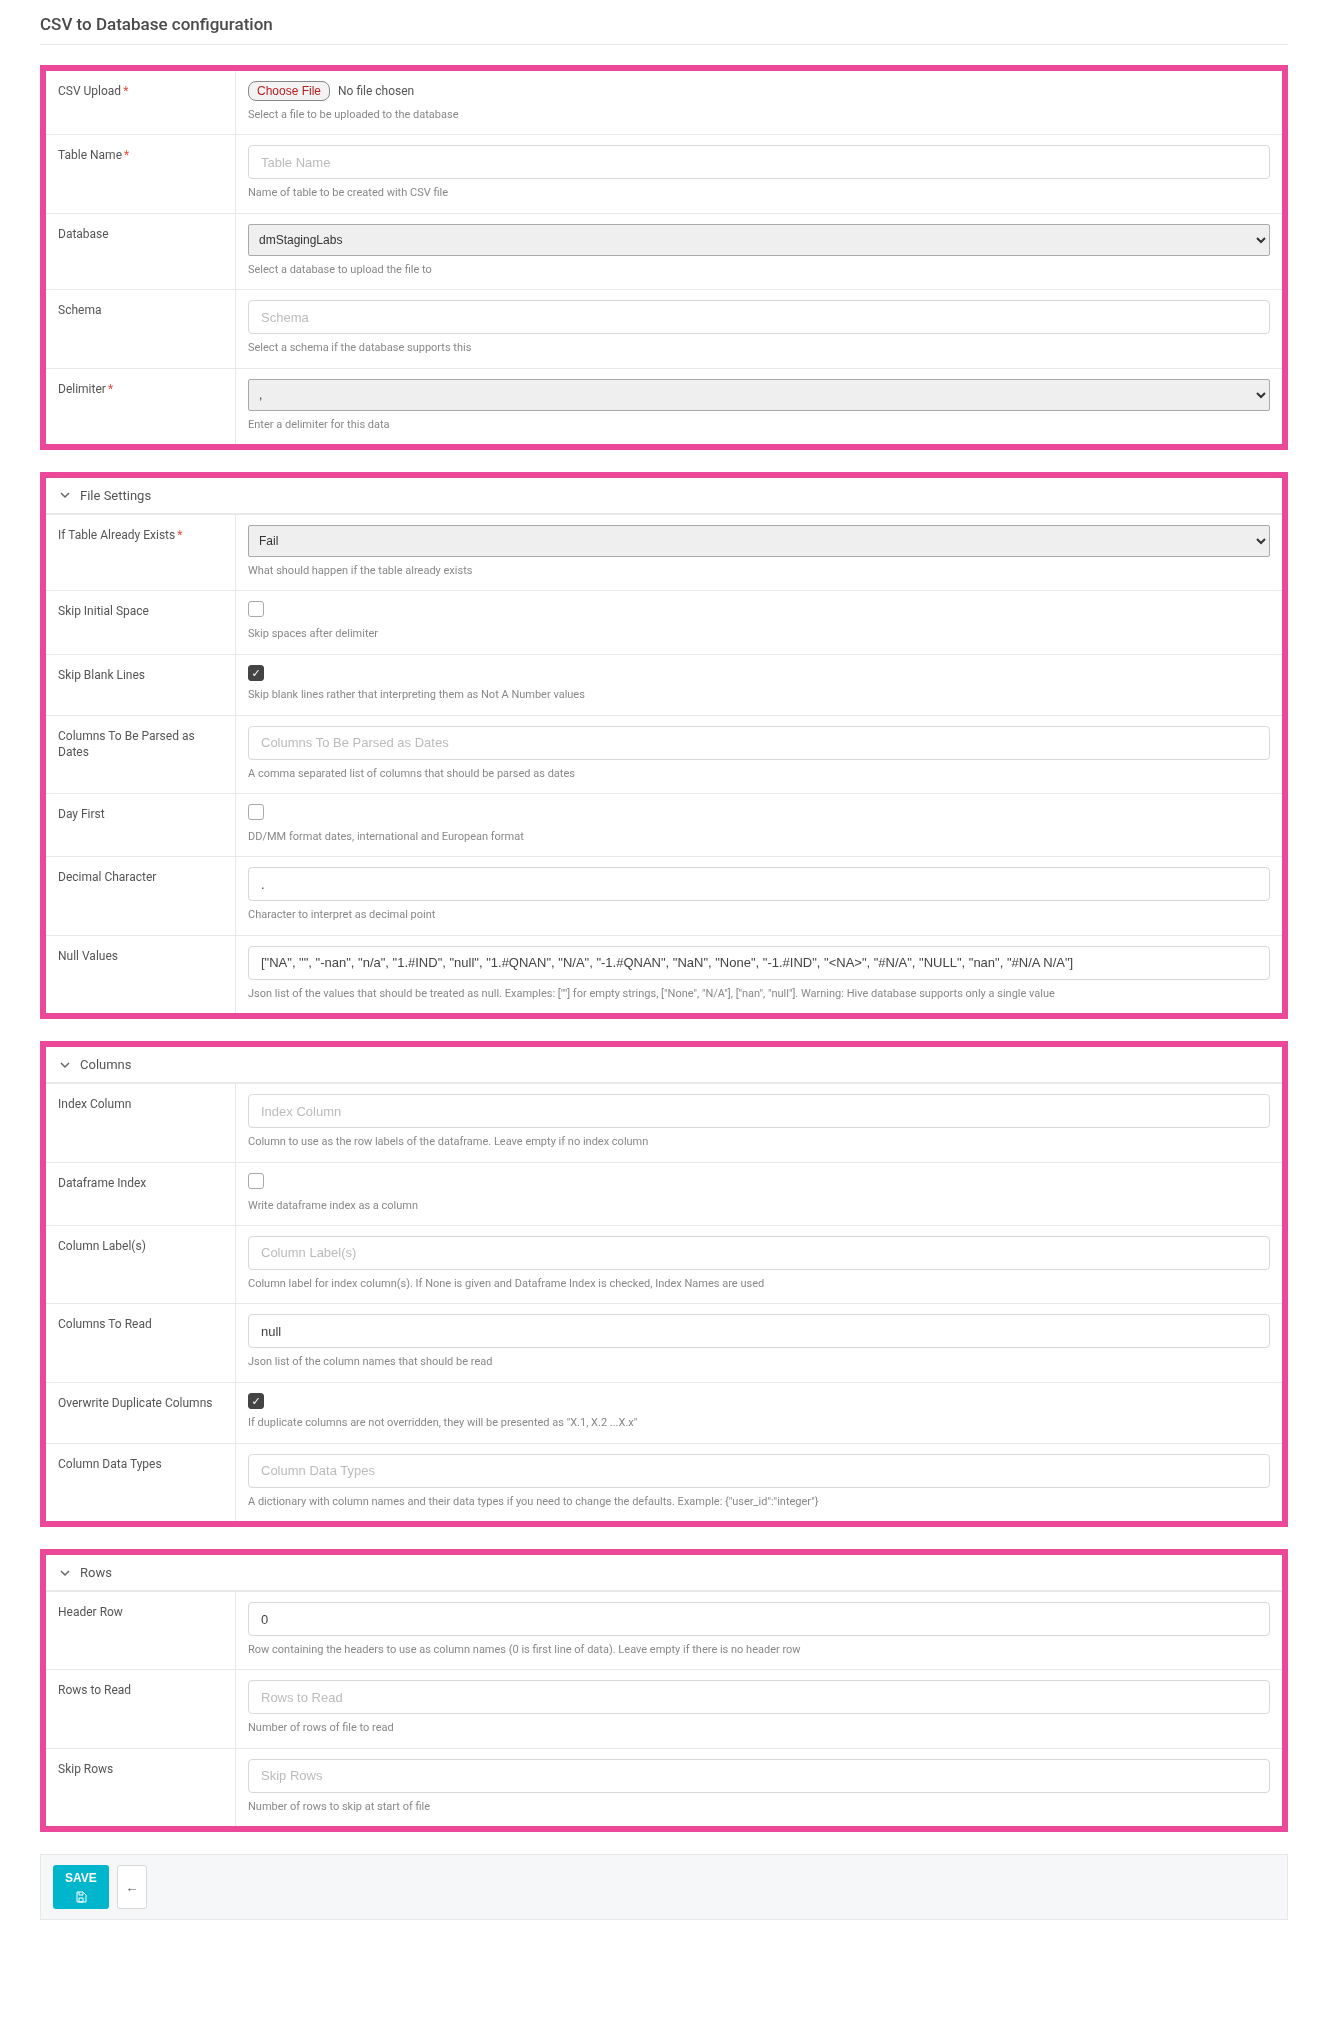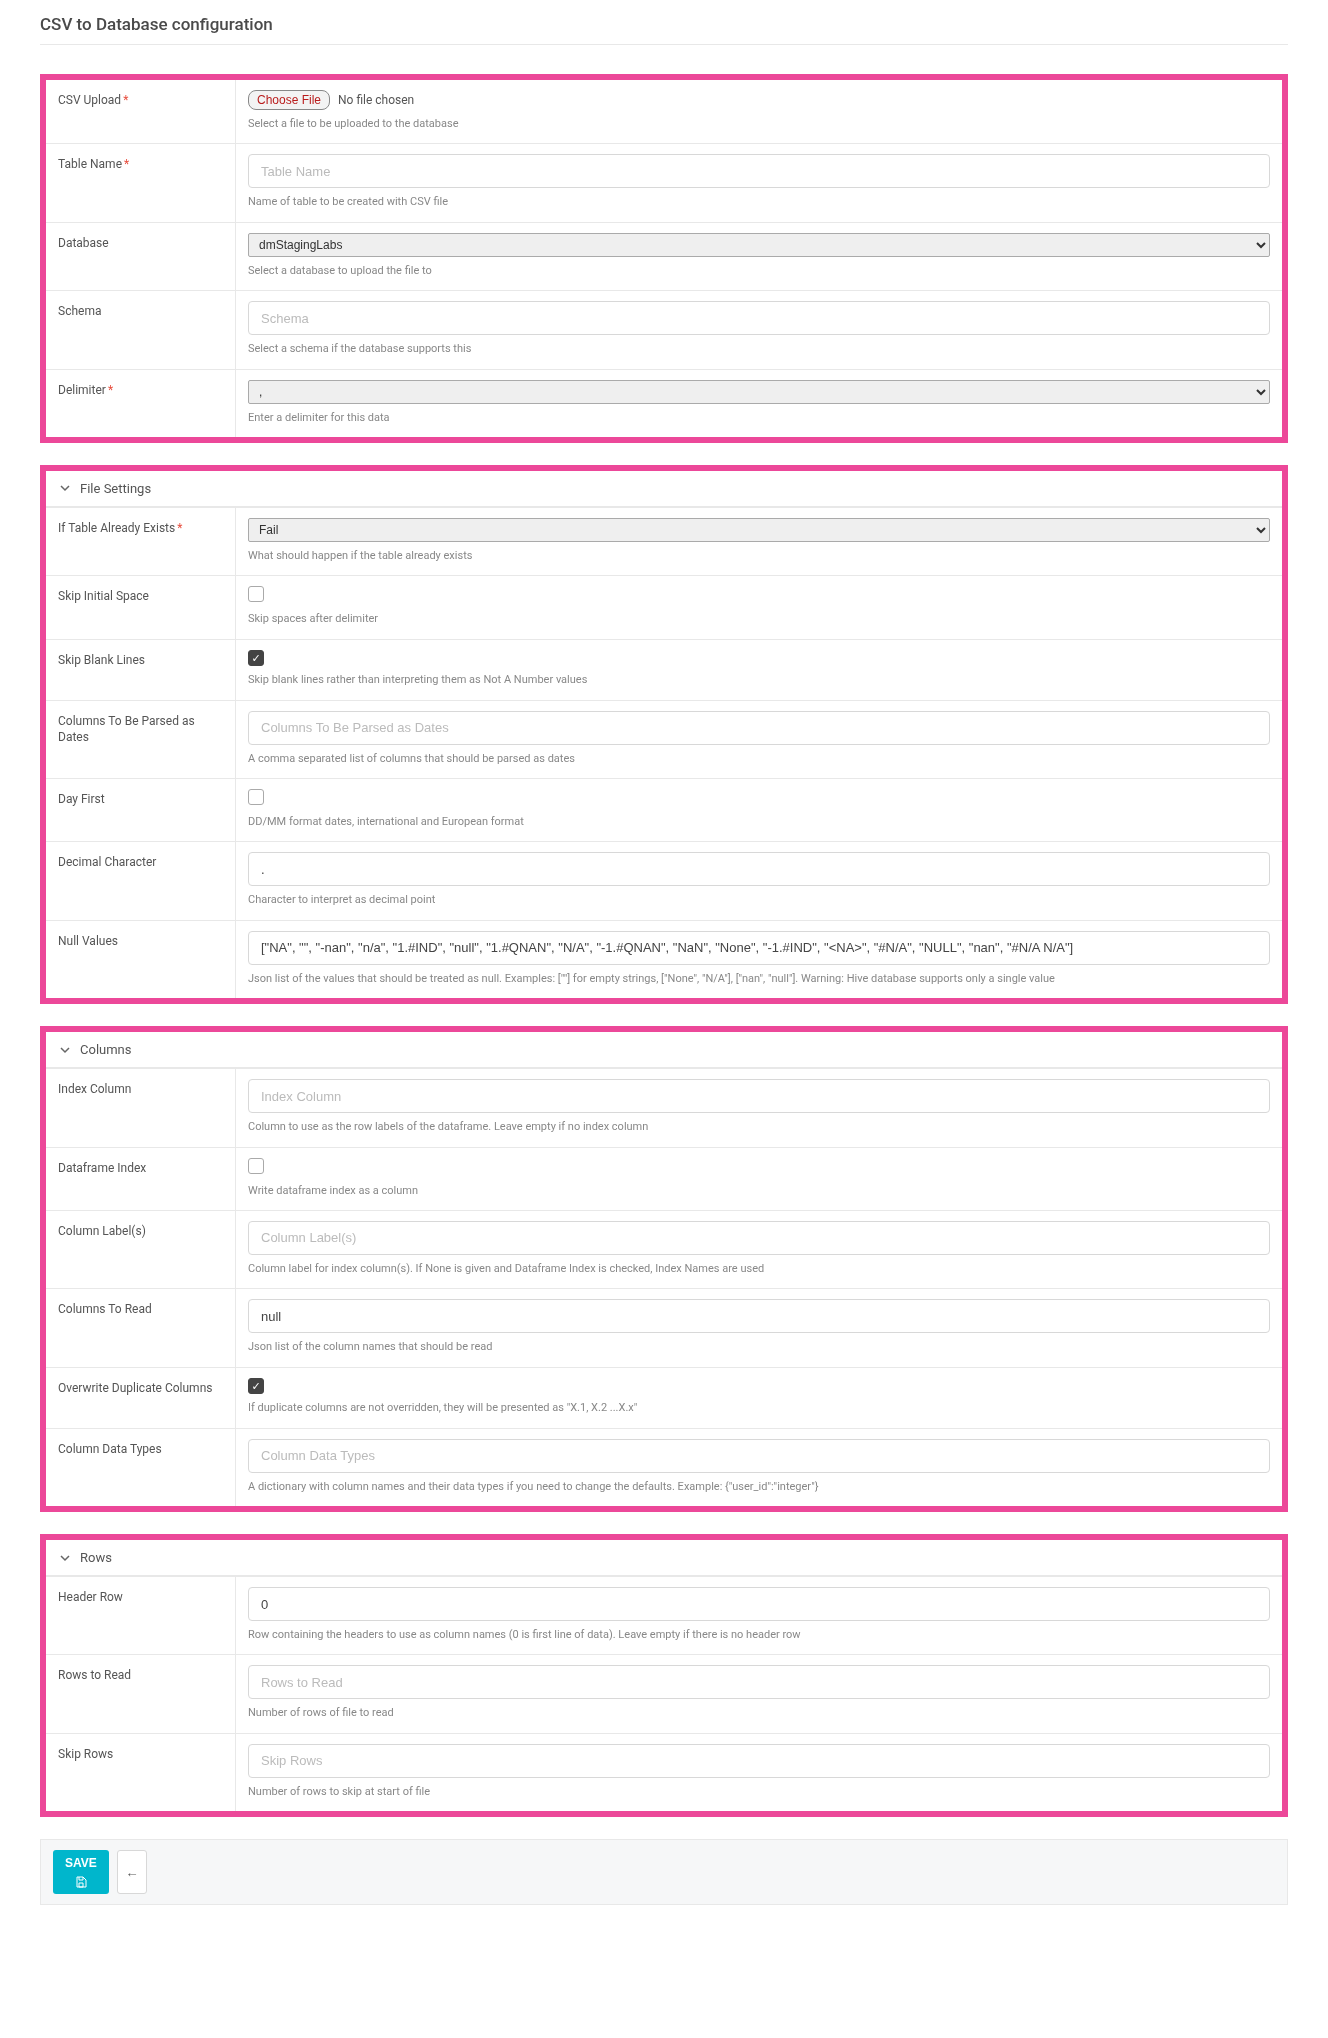--- a/index.html
+++ b/index.html
@@ -9,21 +9,21 @@
     color: #333;
     font-size: 13px;
     padding: 0 40px 60px 40px;
   }
   .page-title {
     font-size: 17px;
     font-weight: 500;
     color: #4a4a4a;
     padding: 14px 0 10px 0;
     border-bottom: 1px solid #e8e8e8;
-    margin-bottom: 29px;
+    margin-bottom: 20px;
   }
   .panel {
     border: 6px solid #ec4899;
     margin-bottom: 22px;
     background: #fff;
   }
   .panel-header {
     padding: 10px 14px;
     font-size: 13px;
     color: #555;
@@ -72,21 +72,21 @@
     border: 1px solid #d8d8d8;
     border-radius: 4px;
     padding: 0 12px;
     font-size: 13px;
     color: #444;
     background: #fff;
   }
   .text-input::placeholder { color: #bbb; }
   .select-input {
     padding: 0 6px;
-    height: 24px;
+    height: 32px;
     border-radius: 2px;
     border: 1px solid #aaa;
     font-size: 12px;
     background: #efefef;
     color:#333;
   }
   .select-wrap {
     position: relative;
   }
   .checkbox {
@@ -250,21 +250,21 @@
     <div class="field-cell">
       <span class="checkbox"></span>
       <div class="help">Skip spaces after delimiter</div>
     </div>
   </div>
 
   <div class="row">
     <div class="label-cell">Skip Blank Lines</div>
     <div class="field-cell">
       <span class="checkbox checked"></span>
-      <div class="help">Skip blank lines rather than interpreting them as Not A Number values</div>
+      <div class="help">Skip blank lines rather that interpreting them as Not A Number values</div>
     </div>
   </div>
 
   <div class="row">
     <div class="label-cell">Columns To Be Parsed as Dates</div>
     <div class="field-cell">
       <input class="text-input" placeholder="Columns To Be Parsed as Dates" style="">
       <div class="help">A comma separated list of columns that should be parsed as dates</div>
     </div>
   </div>

